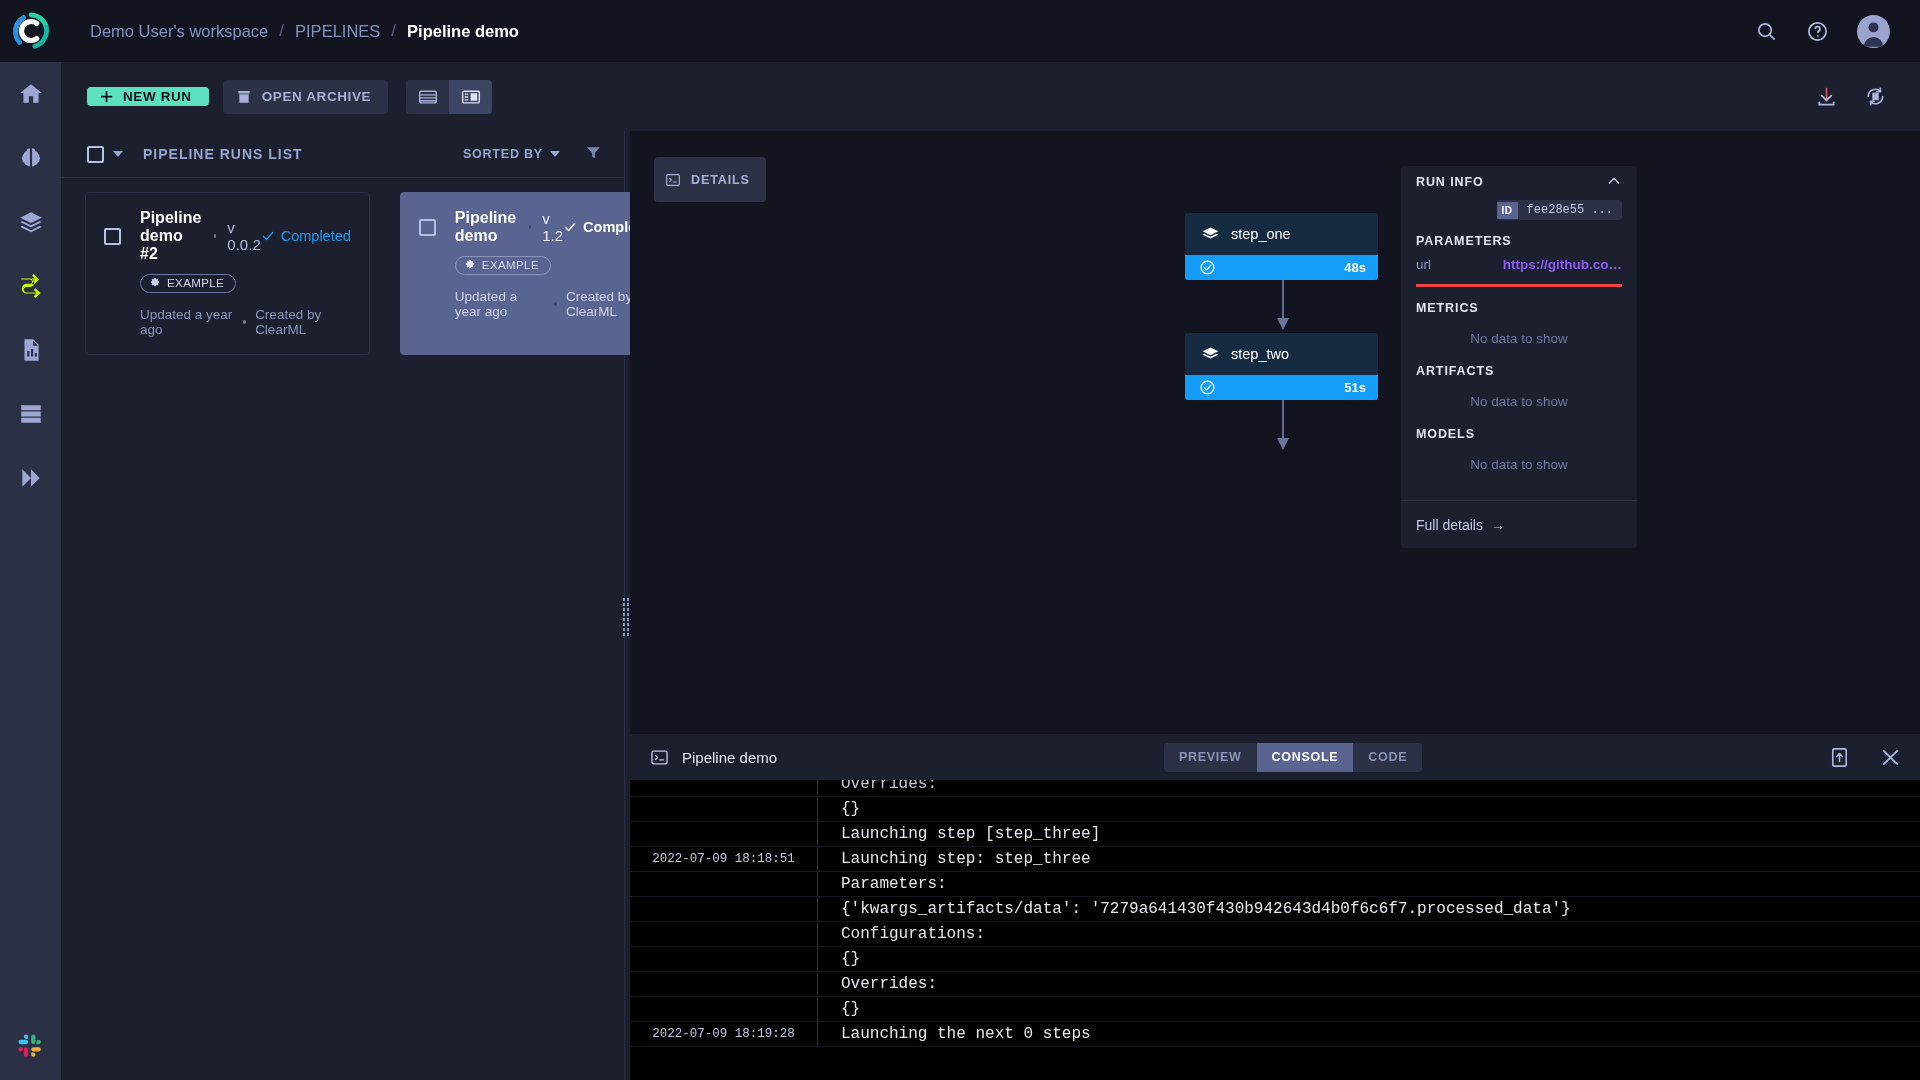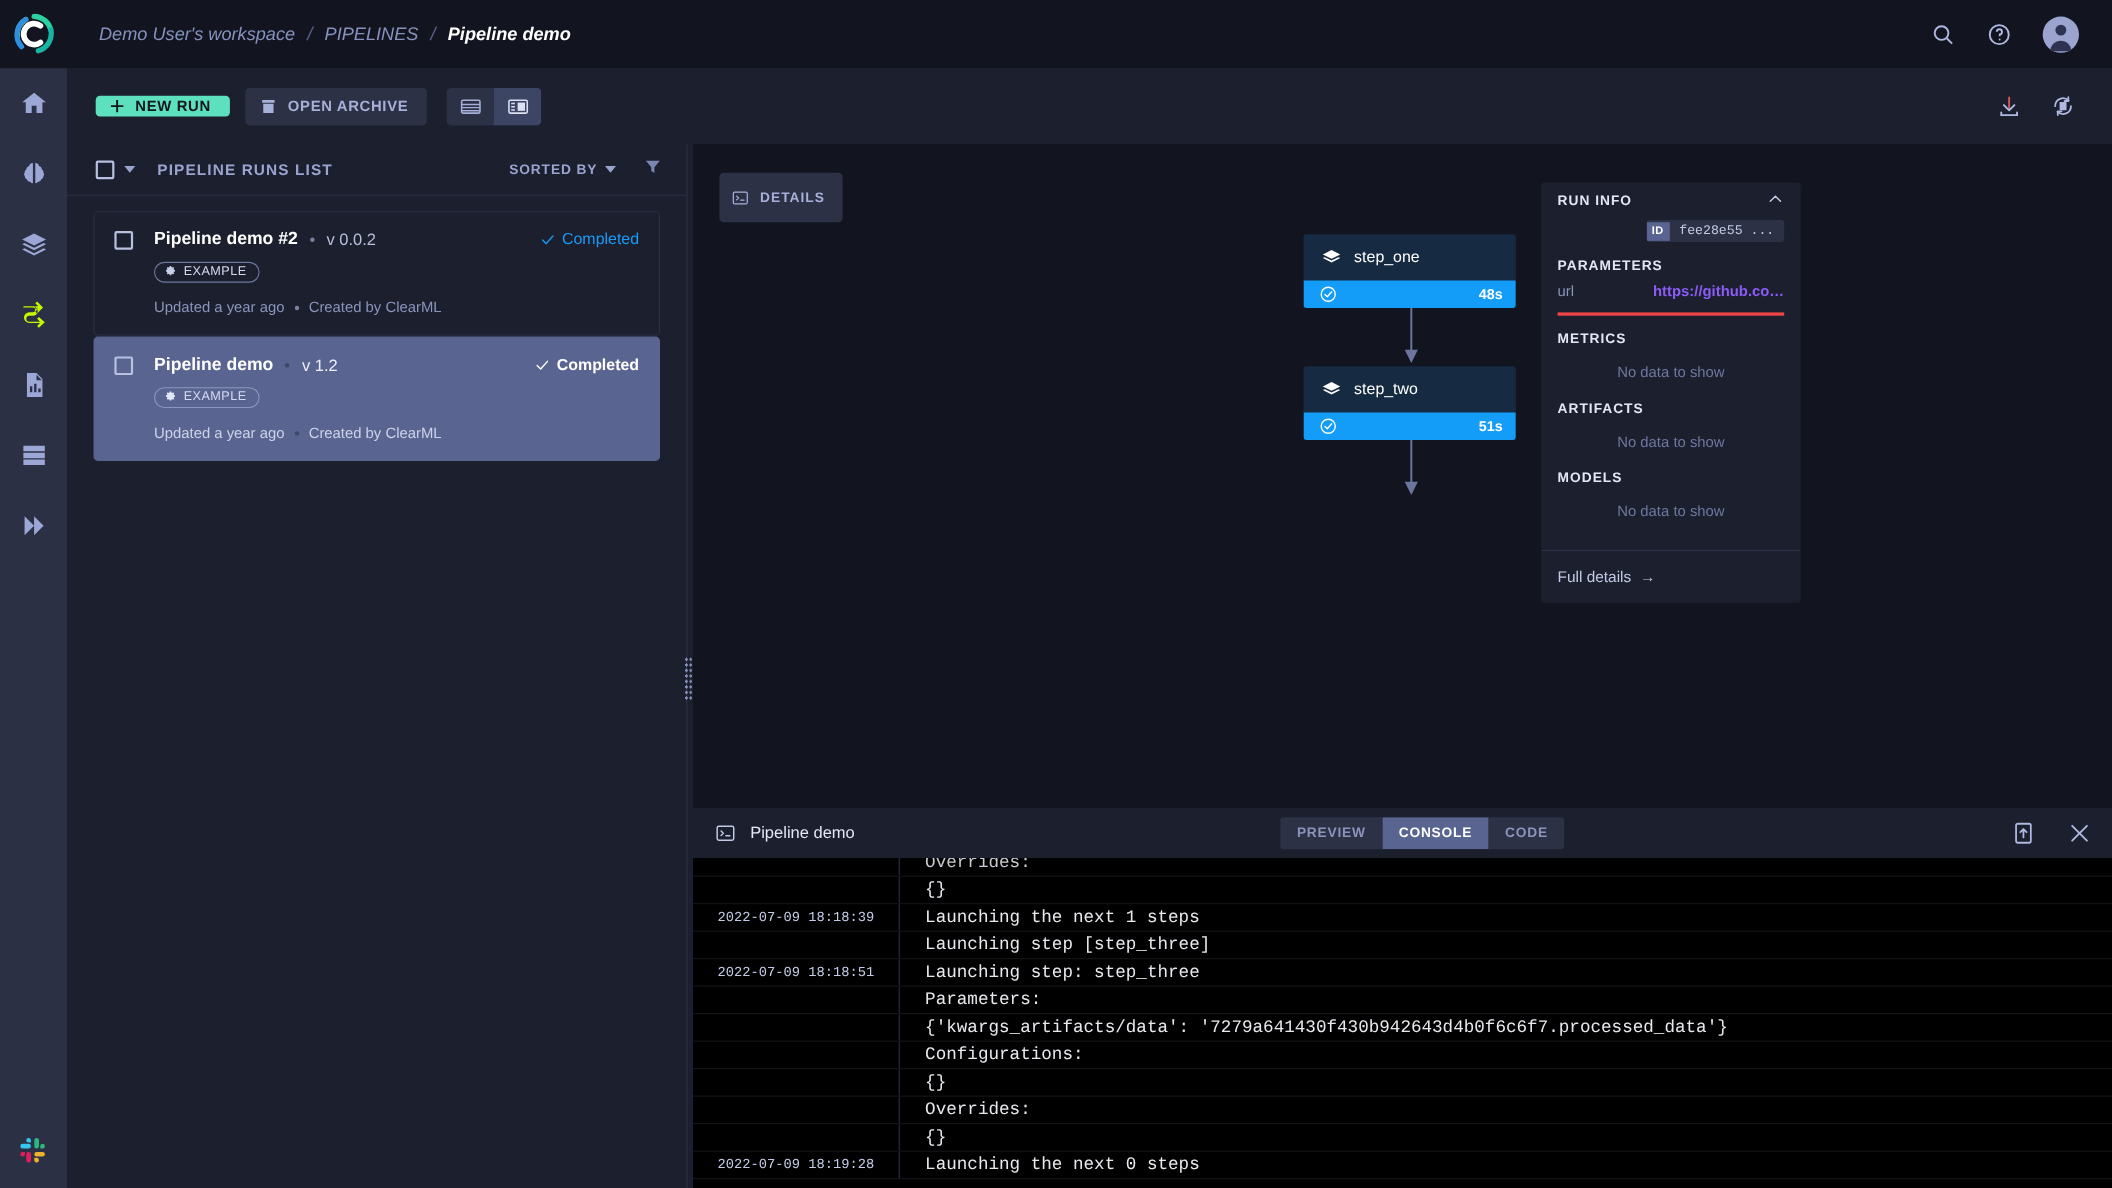--- a/index.html
+++ b/index.html
@@ -28,21 +28,21 @@
   }
   .rail-item svg { width: 26px; height: 26px; fill: #9ca7d6; }
   .rail-item.active svg { fill: #c3f700; }
   #rail-bottom { position: absolute; bottom: 20px; left: 0; width: 61px;
      display:flex; align-items:center; justify-content:center; }
 
   
   #header {
     position: absolute; left: 61px; top: 0; width: 1859px; height: 62px;
     background: #12151f;
-    display: flex; align-items: center; font-style: italic;
+    display: flex; align-items: center;
   }
   #breadcrumb { display: flex; align-items: center; margin-left: 29px; font-size: 16.5px; }
   #breadcrumb .crumb { color: #8691bd; cursor: pointer; white-space: nowrap; }
   #breadcrumb .crumb.cur { color: #ffffff; font-weight: bold; cursor: default; }
   #breadcrumb .sep { color: #5d6party; color:#59628c; margin: 0 11px; font-size: 17px; }
   #header-right { margin-left: auto; display: flex; align-items: center; gap: 28px; margin-right: 30px; }
   .hicon { cursor: pointer; display:flex; align-items:center; justify-content:center; }
   .hicon svg { width: 23px; height: 23px; stroke: #aeb8e0; fill: none; stroke-width: 1.8; }
   #avatar {
     width: 33px; height: 33px; border-radius: 50%; background: #9aa4cf;
@@ -90,21 +90,21 @@
     width: 17px; height: 17px; border: 2px solid #b9c1e2; border-radius: 2px;
     background: transparent; cursor: pointer; flex: 0 0 auto;
   }
   .caret-dn { width:0;height:0;border-left:5px solid transparent;border-right:5px solid transparent;
               border-top:6px solid #9aa4cf; margin-left:9px; cursor:pointer; }
   #list-title { margin-left: 20px; font-size: 14px; font-weight: bold; letter-spacing: 1px; color: #9aa4cf; }
   #sorted-by { margin-left:auto; font-size: 12.5px; font-weight: bold; letter-spacing:.8px; color:#9aa4cf;
                display:flex; align-items:center; gap:7px; cursor:pointer; }
   #filter-icon { margin-left: 25px; cursor: pointer; }
 
-  #list-body { padding: 14px 24px; display:flex; flex-direction:column; gap: 1px; }
+  #list-body { padding: 14px 24px; display:flex; flex-direction:row; gap: 30px; }
   .run-card {
     border: 1px solid #2b3045; border-radius: 4px; padding: 16px 18px 17px 18px;
     background: #1b1f2e; cursor: pointer; position: relative;
   }
   .run-card.selected { background: #5a6490; border-color: #5a6490; }
   .rc-row1 { display: flex; align-items: center; }
   .rc-name { font-size: 16px; font-weight: bold; color: #ffffff; }
   .rc-dot { width:4px;height:4px;border-radius:50%;background:#79839f; margin: 0 11px; }
   .run-card.selected .rc-dot { background:#3e4767; }
   .rc-ver { font-size: 15px; color: #b7bfdd; }
@@ -543,24 +543,20 @@
   <div id="console-log">
     <div class="log-row first" style="height:17px;min-height:17px;overflow:hidden">
       <div class="log-ts"></div>
       <div class="log-msg" style="margin-top:-9px">Overrides:</div>
     </div>
     <div class="log-row">
       <div class="log-ts"></div>
       <div class="log-msg">{}</div>
     </div>
     <div class="log-row">
-      <div class="log-ts">2022-07-09 18:18:39</div>
-      <div class="log-msg">Launching the next 1 steps</div>
-    </div>
-    <div class="log-row">
       <div class="log-ts"></div>
       <div class="log-msg">Launching step [step_three]</div>
     </div>
     <div class="log-row">
       <div class="log-ts">2022-07-09 18:18:51</div>
       <div class="log-msg">Launching step: step_three</div>
     </div>
     <div class="log-row">
       <div class="log-ts"></div>
       <div class="log-msg">Parameters:</div>

